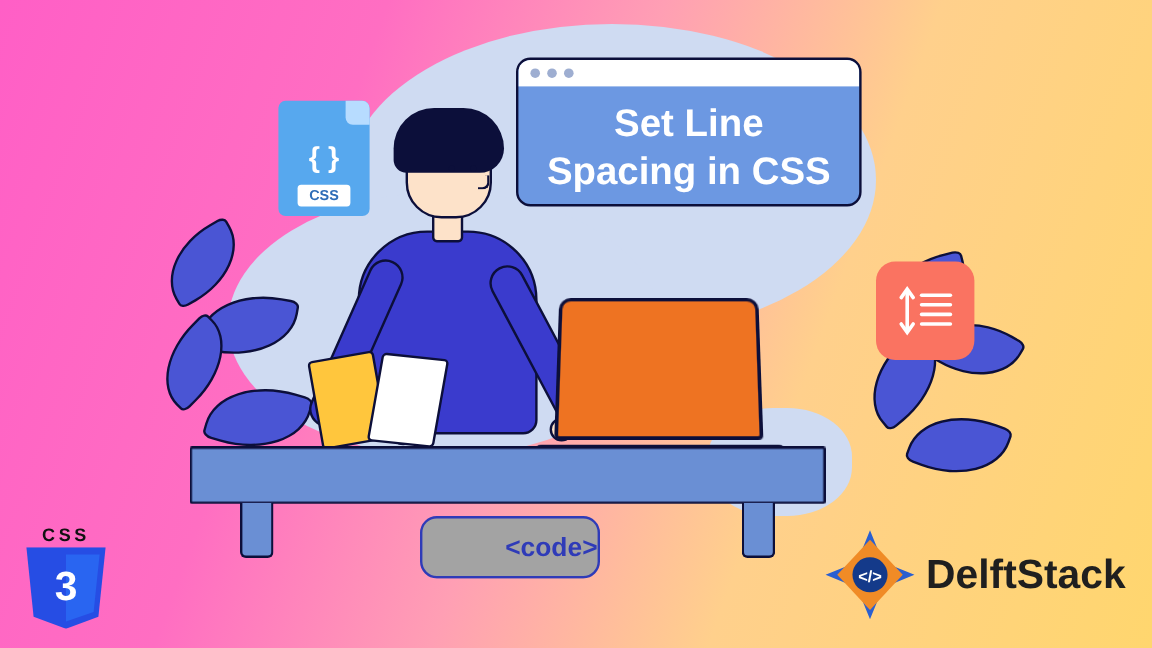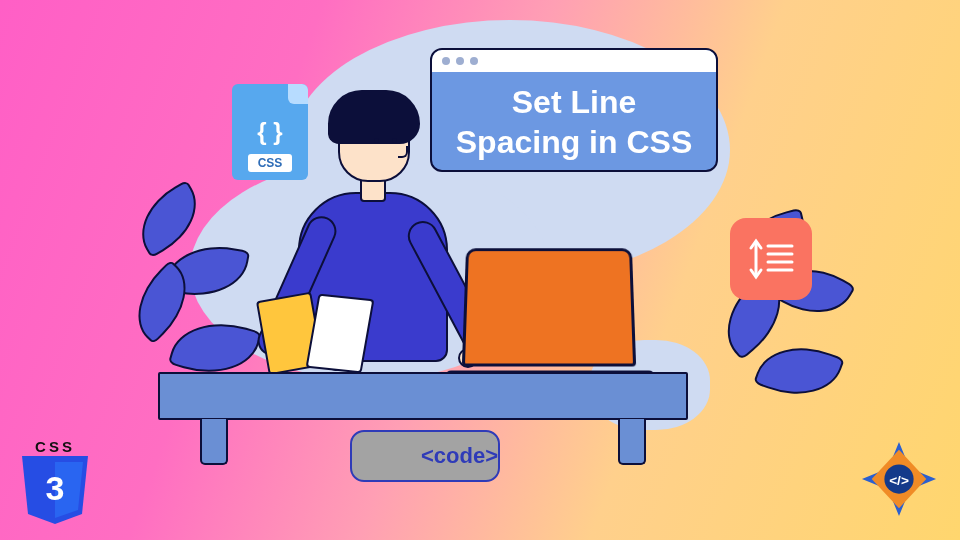--- a/index.html
+++ b/index.html
@@ -351,13 +351,14 @@
 
 <div class="brand">
   <svg class="brand-logo" viewBox="0 0 80 80">
     <g transform="translate(40,40)">
       <polygon points="0,-38 11,-11 38,0 11,11 0,38 -11,11 -38,0 -11,-11" fill="#2a5fd0"></polygon>
       <polygon points="0,-30 28,0 0,30 -28,0" fill="#f08b26"></polygon>
       <circle r="15" fill="#143a8a"></circle>
       <text x="0" y="6" text-anchor="middle" font-family="Arial" font-weight="800" font-size="14" fill="#fff">&lt;/&gt;</text>
     </g>
   </svg>
+  <span class="brand-text">DelftStack</span>
 </div>
 
 </body></html>

